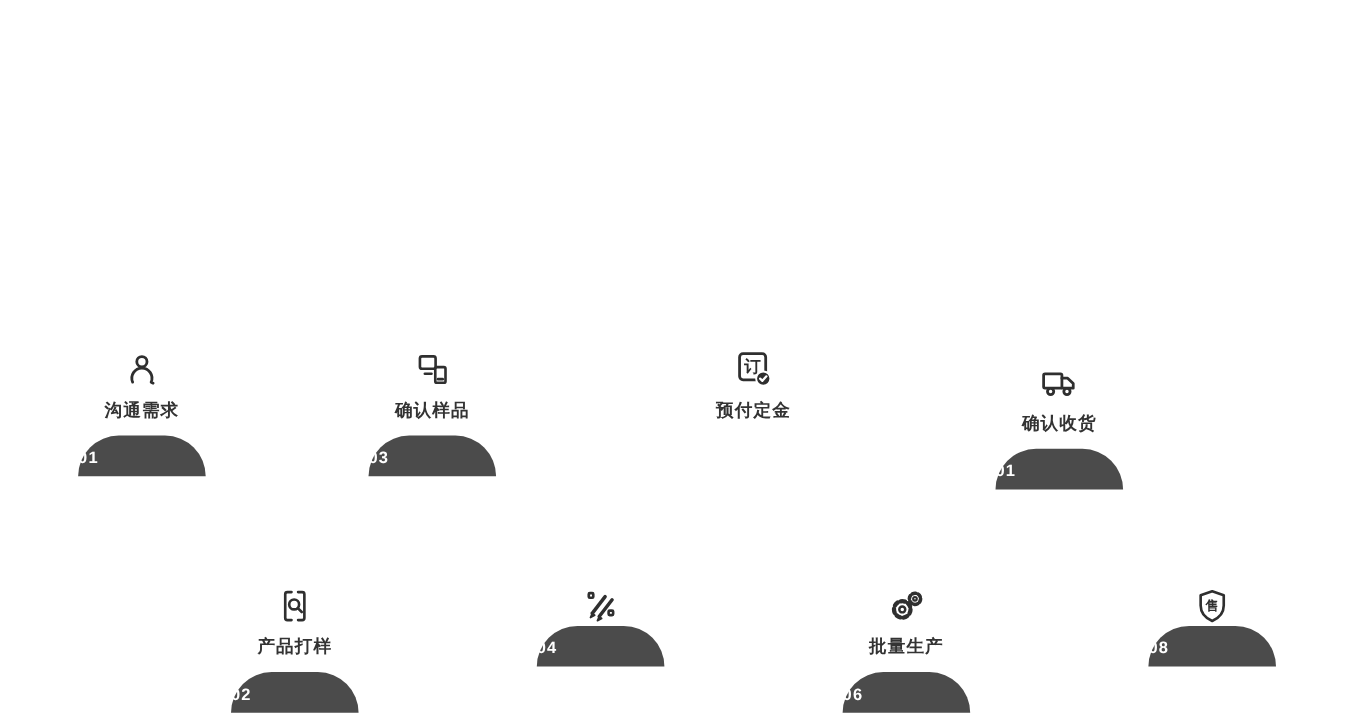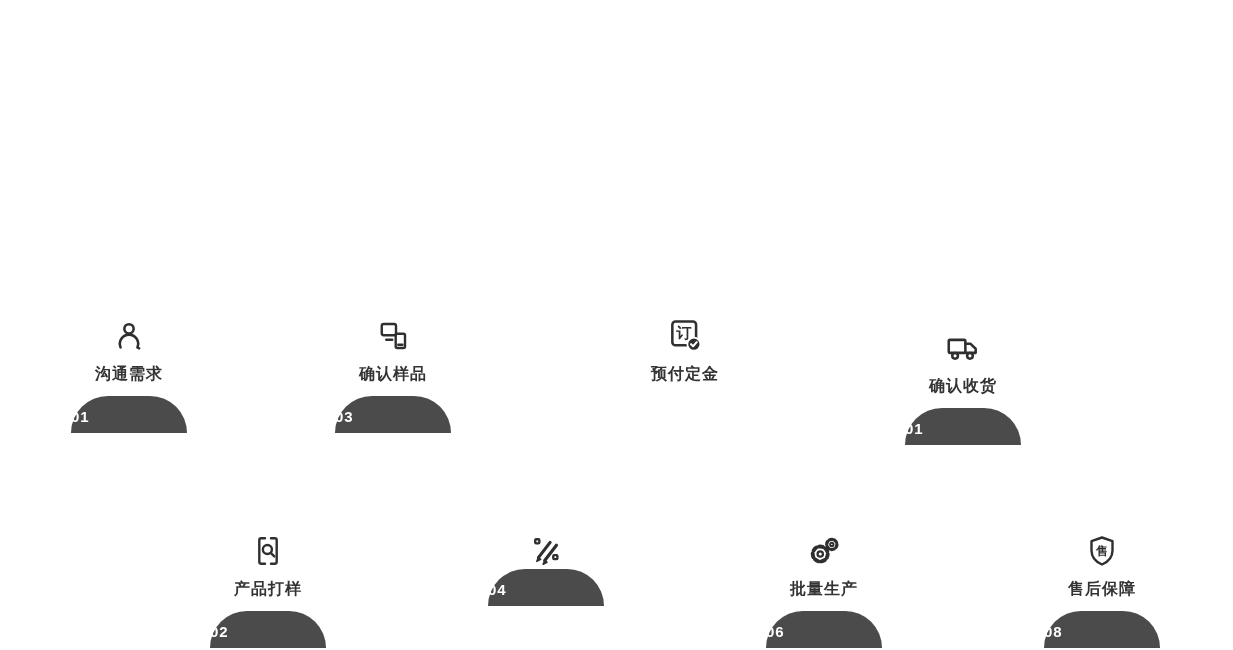--- a/index.html
+++ b/index.html
@@ -174,19 +174,18 @@
     </div>
   </div>
 
   <div class="step pos-08">
     <div class="icon-wrap">
       <svg width="36" height="36" viewBox="0 0 24 24" fill="none" stroke="#2f2f2f" stroke-width="1.6" stroke-linejoin="round">
         <path d="M12,3 l7,2.4 v6.2 c0,4.8 -3.4,7.8 -7,9.4 c-3.6,-1.6 -7,-4.6 -7,-9.4 v-6.2 z"></path>
         <text x="12" y="14.6" text-anchor="middle" font-size="8" font-weight="bold" fill="#2f2f2f" stroke="none">售</text>
       </svg>
     </div>
-    <div class="label">售后保障</div>
     <div class="dome">
       <span class="num">08</span>
     </div>
   </div>
 
 </div>
 
 </body></html>

